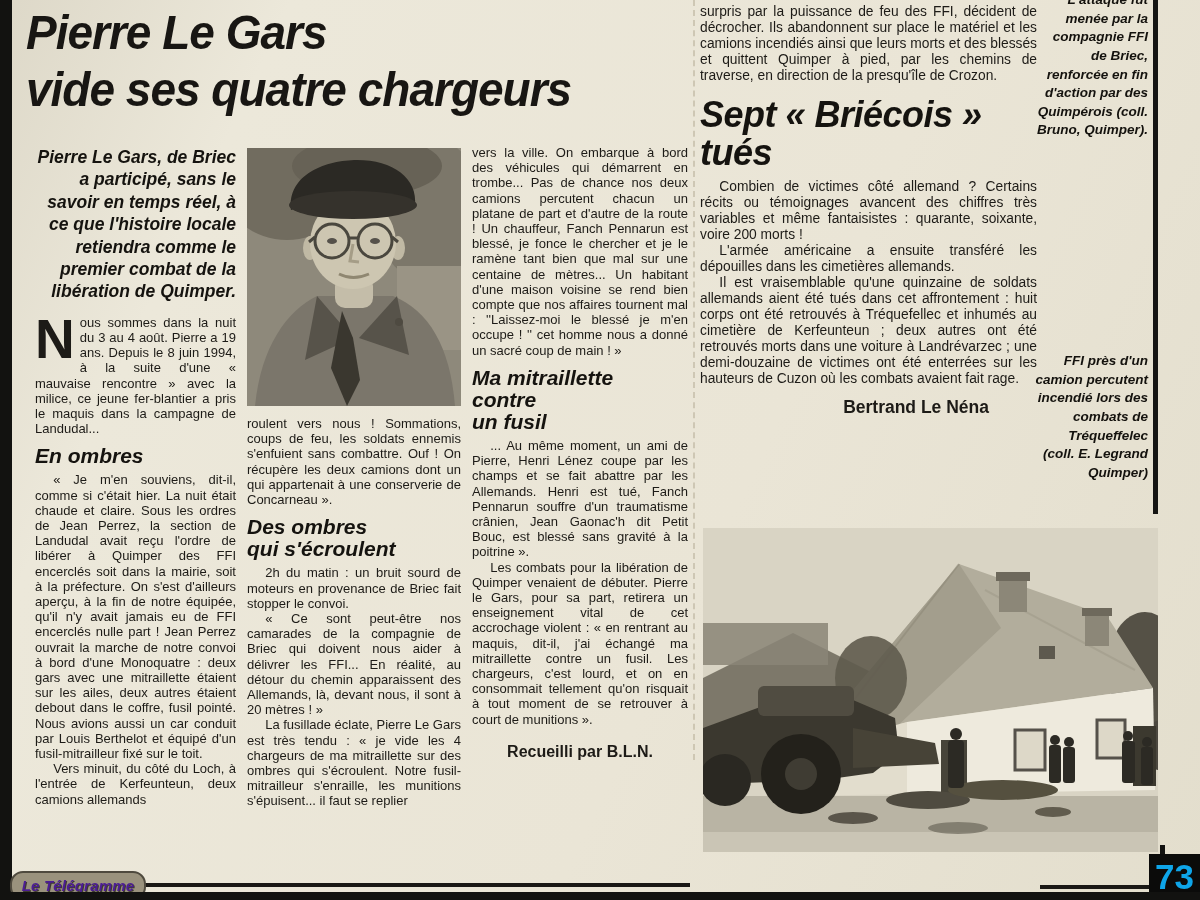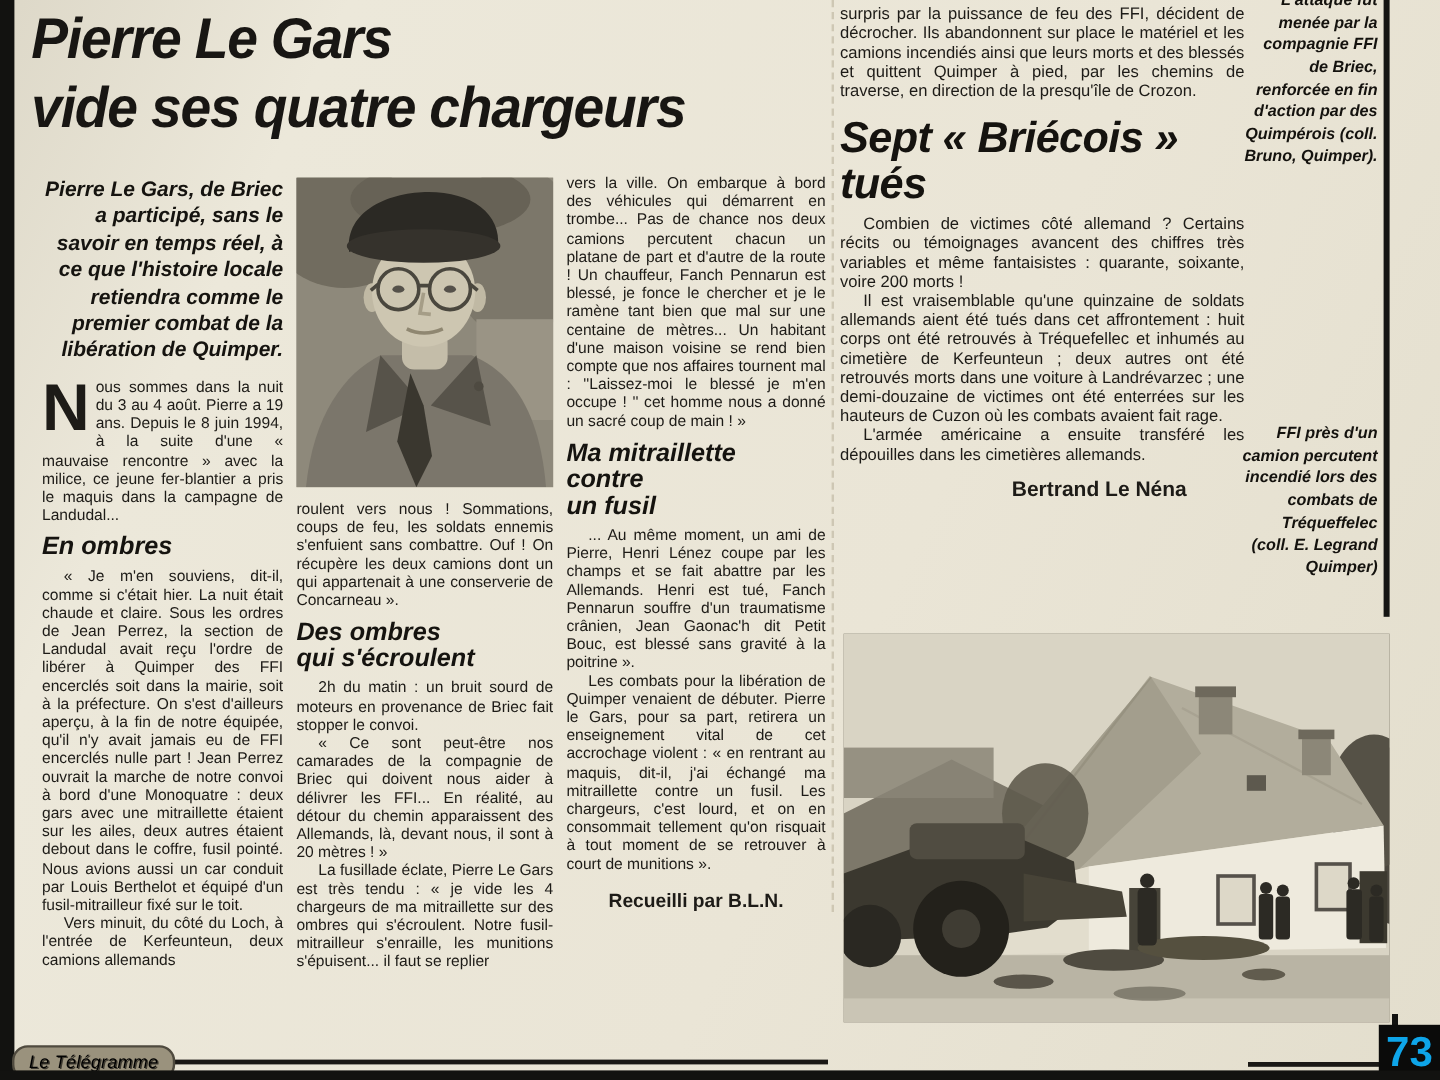--- a/index.html
+++ b/index.html
@@ -75,21 +75,21 @@
     color:#0ea5e9;font-weight:bold;font-size:35px;
     display:flex;align-items:center;justify-content:center;
   }
   .hrule-left{position:absolute;left:144px;top:883px;width:546px;height:4px;background:#1a1815;}
   .logo-pill{
     position:absolute;left:10px;top:871px;width:132px;height:25px;
     background:#9a927d;border-radius:13px;border:2px solid #4f4a3e;
     display:flex;align-items:center;justify-content:center;
   }
   .logo-pill span{
-    font-size:15px;font-weight:normal;font-style:italic;color:#000000;
+    font-size:15px;font-weight:bold;font-style:italic;color:#4c1d95;
     text-shadow:1px 1px 0 #3e3a30;letter-spacing:0.2px;
   }
 </style>
 </head>
 <body>
 
 <div class="page">
 
   <div class="left-edge"></div>
 
@@ -153,22 +153,22 @@
     <p class="body ind">Les combats pour la libération de Quimper venaient de débuter. Pierre le Gars, pour sa part, retirera un enseignement vital de cet accrochage violent : « en rentrant au maquis, dit-il, j'ai échangé ma mitraillette contre un fusil. Les chargeurs, c'est lourd, et on en consommait tellement qu'on risquait à tout moment de se retrouver à court de munitions ».</p>
     <p class="byline-center">Recueilli par B.L.N.</p>
   </div>
 
   <div class="col-rule"></div>
 
   <div class="col col4">
     <p class="body">surpris par la puissance de feu des FFI, décident de décrocher. Ils abandonnent sur place le matériel et les camions incendiés ainsi que leurs morts et des blessés et quittent Quimper à pied, par les chemins de traverse, en direction de la presqu'île de Crozon.</p>
     <h2 class="big-sec" style="font-family:inherit;">Sept « Briécois » tués</h2>
     <p class="body ind">Combien de victimes côté allemand ? Certains récits ou témoignages avancent des chiffres très variables et même fantaisistes : quarante, soixante, voire 200 morts !</p>
+    <p class="body ind">L'armée américaine a ensuite transféré les dépouilles dans les cimetières allemands.</p>
     <p class="body ind">Il est vraisemblable qu'une quinzaine de soldats allemands aient été tués dans cet affrontement : huit corps ont été retrouvés à Tréquefellec et inhumés au cimetière de Kerfeunteun ; deux autres ont été retrouvés morts dans une voiture à Landrévarzec ; une demi-douzaine de victimes ont été enterrées sur les hauteurs de Cuzon où les combats avaient fait rage.</p>
-    <p class="body ind">L'armée américaine a ensuite transféré les dépouilles dans les cimetières allemands.</p>
     <p class="byline-right">Bertrand Le Néna</p>
   </div>
 
   <div class="caption caption-top">L'attaque fut menée par la compagnie FFI de Briec, renforcée en fin d'action par des Quimpérois (coll. Bruno, Quimper).</div>
   <div class="caption caption-photo">FFI près d'un camion percutent incendié lors des combats de Tréqueffelec (coll. E. Legrand Quimper)</div>
   <div class="vrule-captions"></div>
 
   <div class="photo farmhouse">
     <svg width="455" height="324" viewBox="0 0 455 324" xmlns="http://www.w3.org/2000/svg">
       <rect width="455" height="324" fill="#d9d4c4"></rect>

